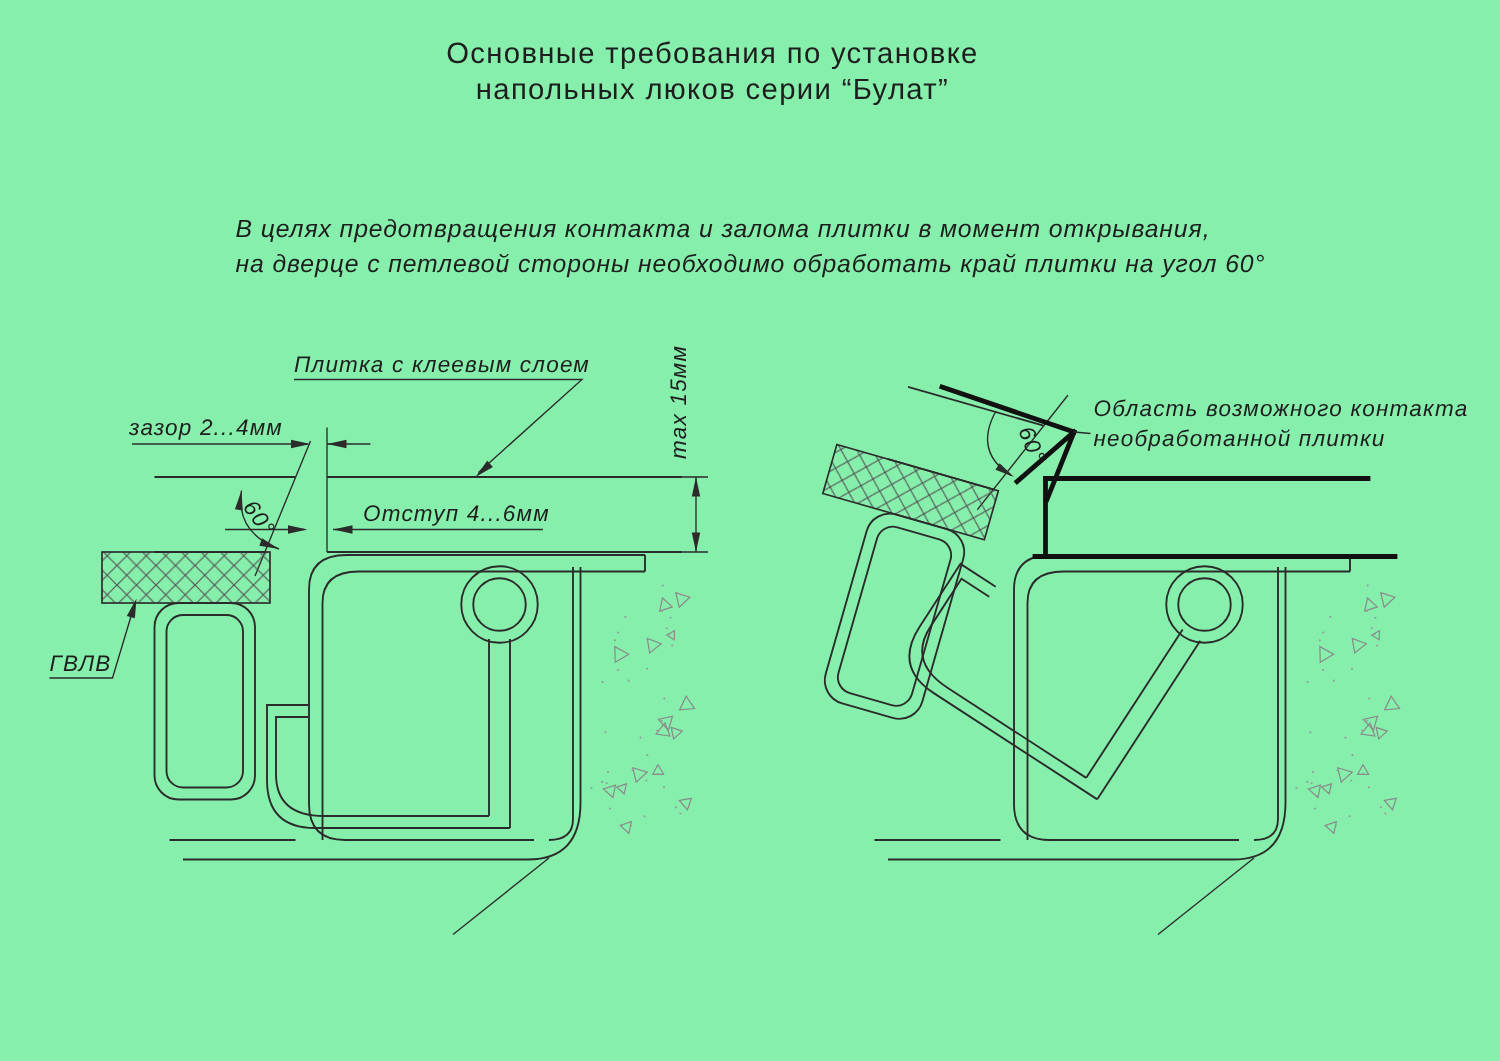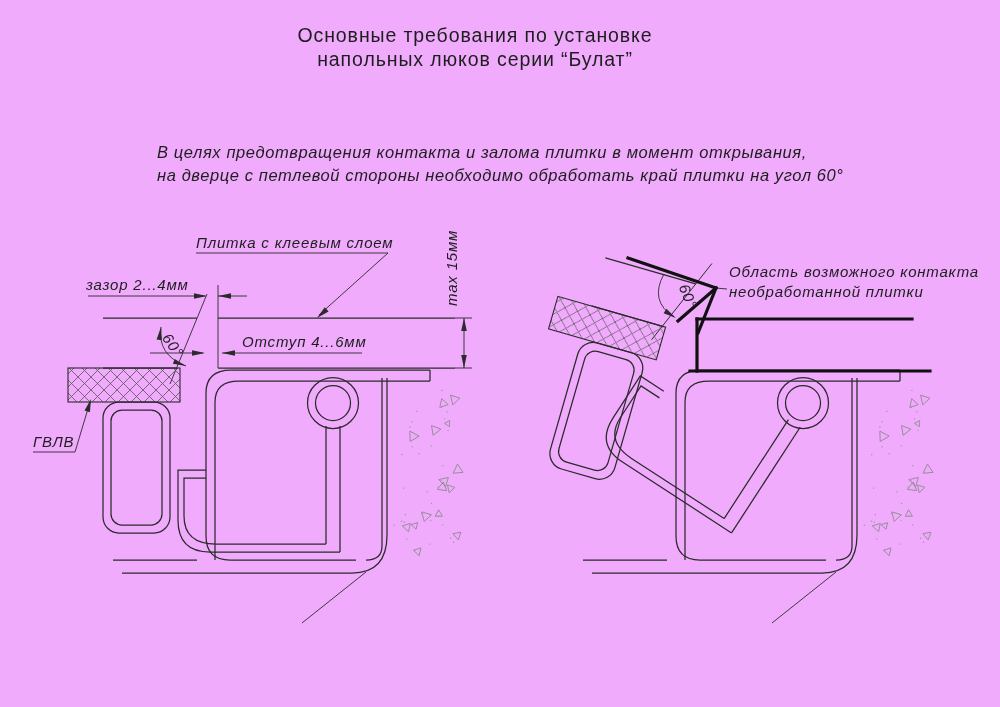--- a/index.html
+++ b/index.html
@@ -1,16 +1,16 @@
 <!DOCTYPE html>
 <html><head>
 <meta charset="utf-8">
 <style>
   html,body{margin:0;padding:0;background:#ffffff;}
-  .page{width:1000px;height:707px;position:relative;background:#f0abfc;overflow:hidden;
+  .page{width:1000px;height:707px;position:relative;background:#86efac;overflow:hidden;
         font-family:"Liberation Sans",sans-serif;}
   svg{display:block;}
   
   .ln    {stroke:#2b2b2b;stroke-width:1.25;fill:none;}
   .thin  {stroke:#2b2b2b;stroke-width:0.9;fill:none;}
   .thick {stroke:#111111;stroke-width:3.2;fill:none;stroke-linecap:square;}
   .arrow {fill:#2b2b2b;stroke:none;}
   .hatchbox{fill:url(#xh);stroke:#2b2b2b;stroke-width:1.1;}
   
   text{fill:#1e1e1e;}

